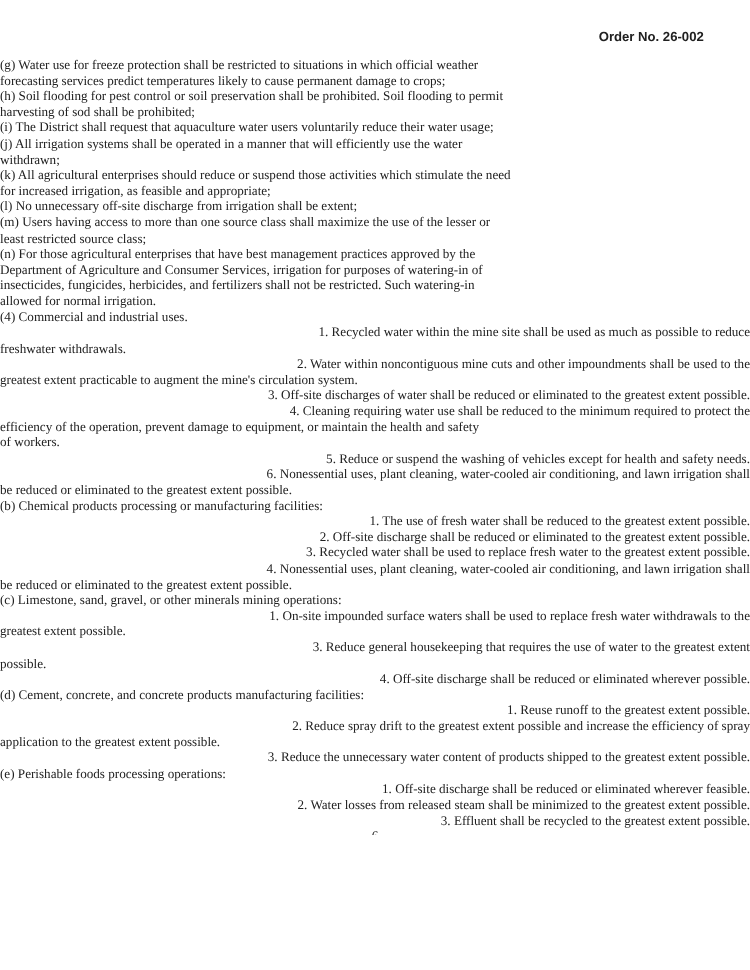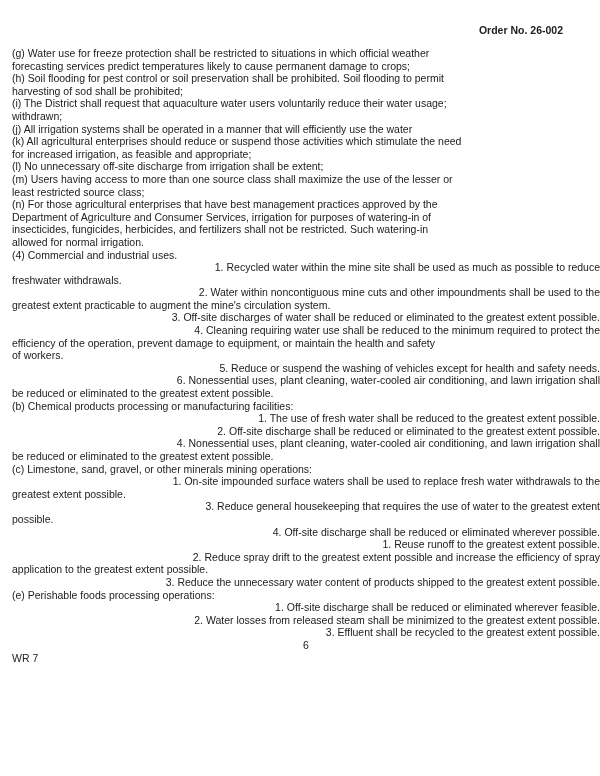--- a/index.html
+++ b/index.html
@@ -10,21 +10,21 @@
     overflow:hidden;
     font-family:"Liberation Sans", sans-serif;
     font-size:10.5px;
     line-height:12.6px;
     color:#212121;
   }
   .header {
     position:absolute; top:24px; right:37px;
     font-weight:bold;
   }
-  .content { position:absolute; top:47px; left:12px; right:0; }
+  .content { position:absolute; top:47px; left:0; right:0;font-family:Liberation Serif, serif; }
   p.ln { margin:0; padding:0; white-space:nowrap; }
   .ag   { padding-left:83px; }   
   .agc  { padding-left:103px; }  
   .sec4 { padding-left:55px; margin-top:10px; } 
   .sub  { padding-left:69px; }   
   .num  { padding-left:81px;text-align:right; }   
   .numc { padding-left:93px; }   
   .pagenum { text-align:center; }
   .doccode { margin-top:19px; }
 </style>
@@ -38,22 +38,22 @@
   <div class="content">
 
     <p class="ln ag"><span>(g)</span> <span>Water use for freeze protection shall be restricted to situations in which official weather</span></p>
     <p class="ln agc">forecasting services predict temperatures likely to cause permanent damage to crops;</p>
 
     <p class="ln ag"><span>(h)</span> <span>Soil flooding for pest control or soil preservation shall be prohibited. Soil flooding to permit</span></p>
     <p class="ln agc">harvesting of sod shall be prohibited;</p>
 
     <p class="ln ag"><span>(i)</span> <span>The District shall request that aquaculture water users voluntarily reduce their water usage;</span></p>
 
+    <p class="ln ag"><span>(j)</span> <span>All irrigation systems shall be operated in a manner that will efficiently use the water</span></p>
     <p class="ln agc">withdrawn;</p>
-    <p class="ln ag"><span>(j)</span> <span>All irrigation systems shall be operated in a manner that will efficiently use the water</span></p>
 
     <p class="ln ag"><span>(k)</span> <span>All agricultural enterprises should reduce or suspend those activities which stimulate the need</span></p>
     <p class="ln agc">for increased irrigation, as feasible and appropriate;</p>
 
     <p class="ln ag"><span>(l)</span> <span>No unnecessary off-site discharge from irrigation shall be extent;</span></p>
 
     <p class="ln ag"><span>(m)</span> <span>Users having access to more than one source class shall maximize the use of the lesser or</span></p>
     <p class="ln agc">least restricted source class;</p>
 
     <p class="ln ag"><span>(n)</span> <span>For those agricultural enterprises that have best management practices approved by the</span></p>
@@ -71,30 +71,32 @@
     <p class="ln num"><span>4.</span> <span>Cleaning requiring water use shall be reduced to the minimum required to protect the</span></p>
     <p class="ln numc">efficiency of the operation, prevent damage to equipment, or maintain the health and safety</p>
     <p class="ln numc">of workers.</p>
     <p class="ln num"><span>5.</span> <span>Reduce or suspend the washing of vehicles except for health and safety needs.</span></p>
     <p class="ln num"><span>6.</span> <span>Nonessential uses, plant cleaning, water-cooled air conditioning, and lawn irrigation shall</span></p>
     <p class="ln numc">be reduced or eliminated to the greatest extent possible.</p>
 
     <p class="ln sub"><span>(b)</span> <span>Chemical products processing or manufacturing facilities:</span></p>
     <p class="ln num"><span>1.</span> <span>The use of fresh water shall be reduced to the greatest extent possible.</span></p>
     <p class="ln num"><span>2.</span> <span>Off-site discharge shall be reduced or eliminated to the greatest extent possible.</span></p>
+    <p class="ln num"><span>3.</span> <span>Recycled water shall be used to replace fresh water to the greatest extent possible.</span></p>
     <p class="ln num"><span>4.</span> <span>Nonessential uses, plant cleaning, water-cooled air conditioning, and lawn irrigation shall</span></p>
     <p class="ln numc">be reduced or eliminated to the greatest extent possible.</p>
 
     <p class="ln sub"><span>(c)</span> <span>Limestone, sand, gravel, or other minerals mining operations:</span></p>
     <p class="ln num"><span>1.</span> <span>On-site impounded surface waters shall be used to replace fresh water withdrawals to the</span></p>
     <p class="ln numc">greatest extent possible.</p>
     <p class="ln num"><span>3.</span> <span>Reduce general housekeeping that requires the use of water to the greatest extent</span></p>
     <p class="ln numc">possible.</p>
     <p class="ln num"><span>4.</span> <span>Off-site discharge shall be reduced or eliminated wherever possible.</span></p>
 
+    <p class="ln sub"><span>(d)</span> <span>Cement, concrete, and concrete products manufacturing facilities:</span></p>
     <p class="ln num"><span>1.</span> <span>Reuse runoff to the greatest extent possible.</span></p>
     <p class="ln num"><span>2.</span> <span>Reduce spray drift to the greatest extent possible and increase the efficiency of spray</span></p>
     <p class="ln numc">application to the greatest extent possible.</p>
     <p class="ln num"><span>3.</span> <span>Reduce the unnecessary water content of products shipped to the greatest extent possible.</span></p>
 
     <p class="ln sub"><span>(e)</span> <span>Perishable foods processing operations:</span></p>
     <p class="ln num"><span>1.</span> <span>Off-site discharge shall be reduced or eliminated wherever feasible.</span></p>
     <p class="ln num"><span>2.</span> <span>Water losses from released steam shall be minimized to the greatest extent possible.</span></p>
     <p class="ln num"><span>3.</span> <span>Effluent shall be recycled to the greatest extent possible.</span></p>
 

